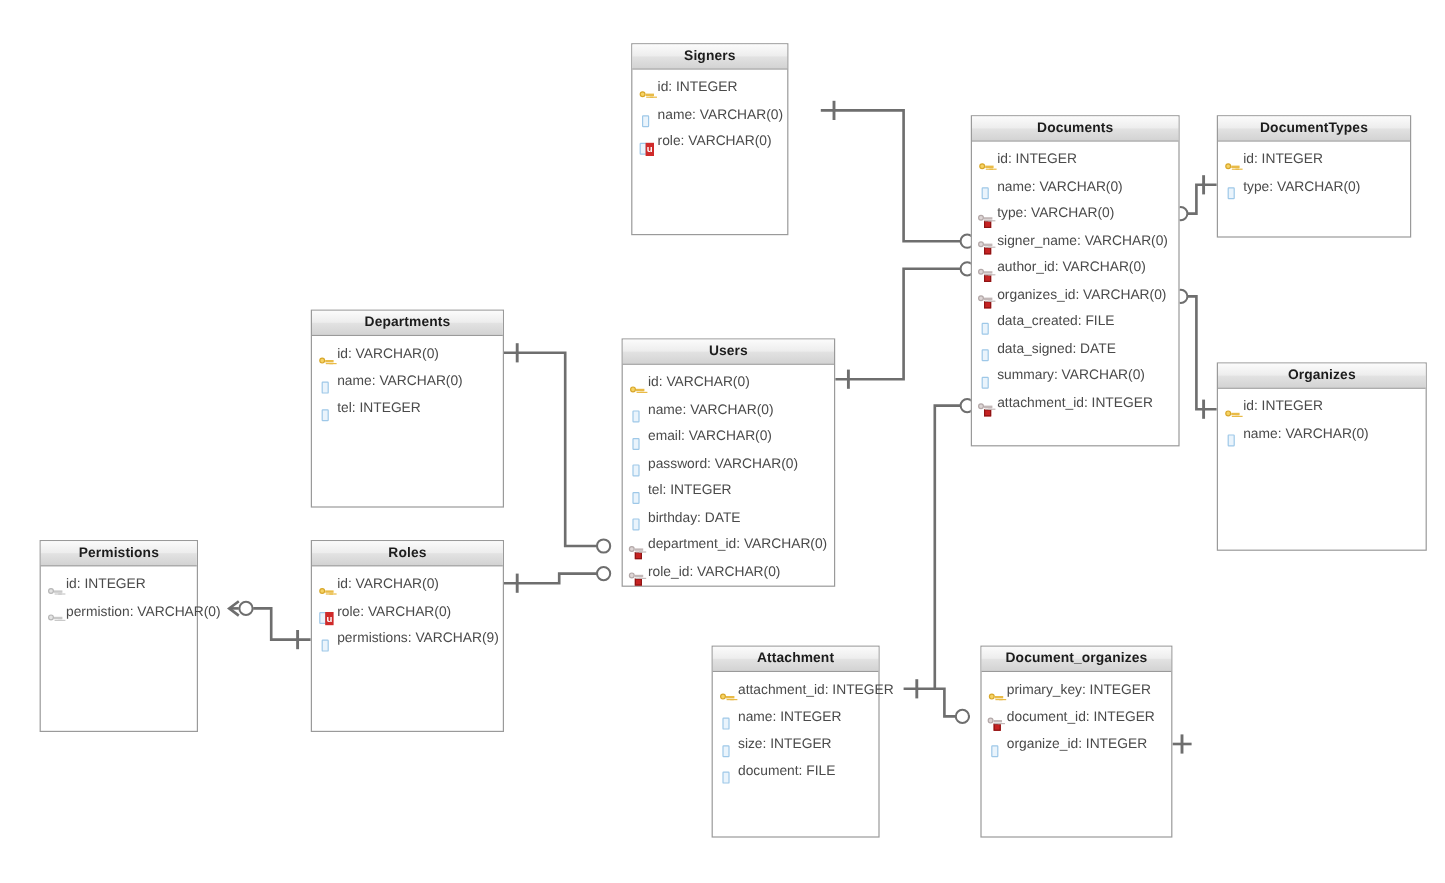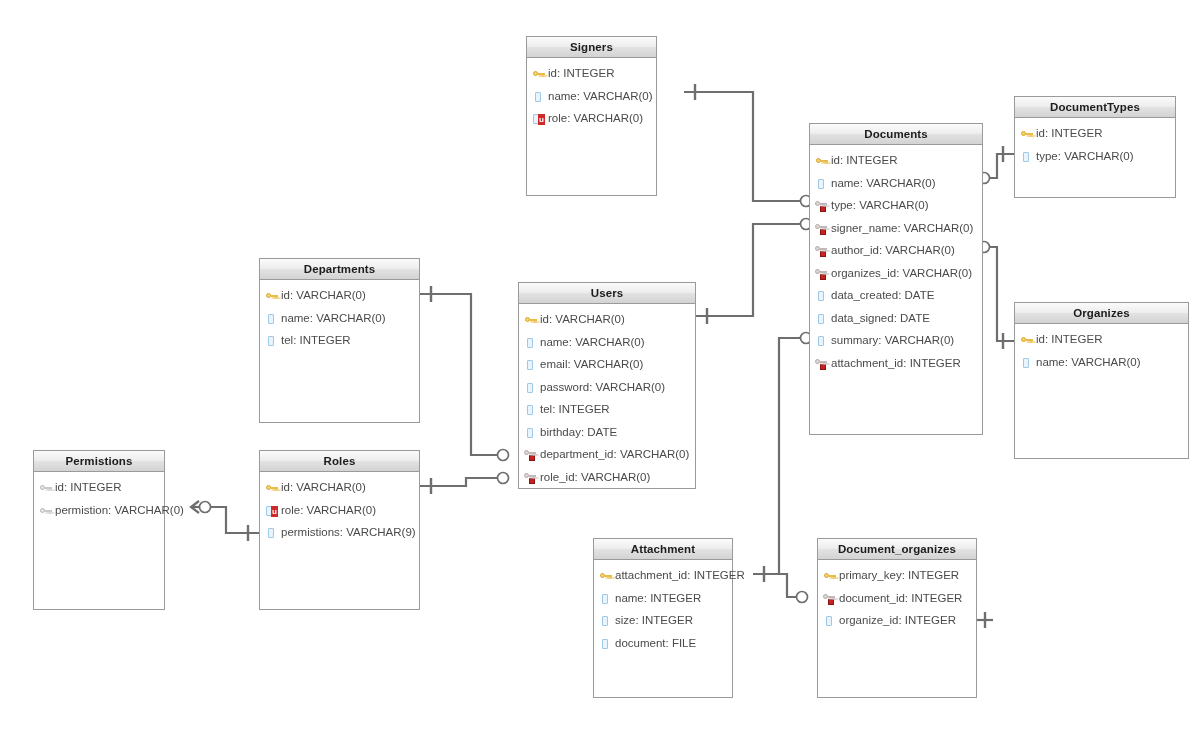--- a/index.html
+++ b/index.html
@@ -48,21 +48,21 @@
     padding: 4px 0 0 0;
   }
   .col {
     height: 22.5px;
     line-height: 22.5px;
     font-size: 11.5px;
     color: #4a4a4a;
     white-space: nowrap;
     padding-left: 5px;
     display: flex;
-    align-items: center;
+    align-items: flex-end;
   }
   .col .ctext { display: inline-block; }
   
   .ic {
     width: 14px;
     height: 14px;
     position: relative;
     flex: 0 0 14px;
     margin-right: 2px;
     display: inline-block;
@@ -249,21 +249,21 @@
           <div class="col">
             <span class="ic ic-col"></span>
             <span class="ctext">name: VARCHAR(0)</span>
           </div>
           <div class="col">
             <span class="ic ic-uq"></span>
             <span class="ctext">role: VARCHAR(0)</span>
           </div>
         </div>
       </div>
-      <div class="entity" style="left: 809px; top: 96px; width: 174px; height: 312px; margin-top: 27px;">
+      <div class="entity" style="left: 809px; top: 96px; width: 174px; height: 276px;">
         <div class="ehead">Documents</div>
         <div class="ebody">
           <div class="col">
             <span class="ic ic-pk"></span>
             <span class="ctext">id: INTEGER</span>
           </div>
           <div class="col">
             <span class="ic ic-col"></span>
             <span class="ctext">name: VARCHAR(0)</span>
           </div>
@@ -286,21 +286,21 @@
             <span class="ctext">author_id: VARCHAR(0)</span>
           </div>
           <div class="col">
             <span class="ic ic-fk">
               <i class="badge"></i>
             </span>
             <span class="ctext">organizes_id: VARCHAR(0)</span>
           </div>
           <div class="col">
             <span class="ic ic-col"></span>
-            <span class="ctext">data_created: DATE</span>
+            <span class="ctext">data_created: FILE</span>
           </div>
           <div class="col">
             <span class="ic ic-col"></span>
             <span class="ctext">data_signed: DATE</span>
           </div>
           <div class="col">
             <span class="ic ic-col"></span>
             <span class="ctext">summary: VARCHAR(0)</span>
           </div>
           <div class="col">

